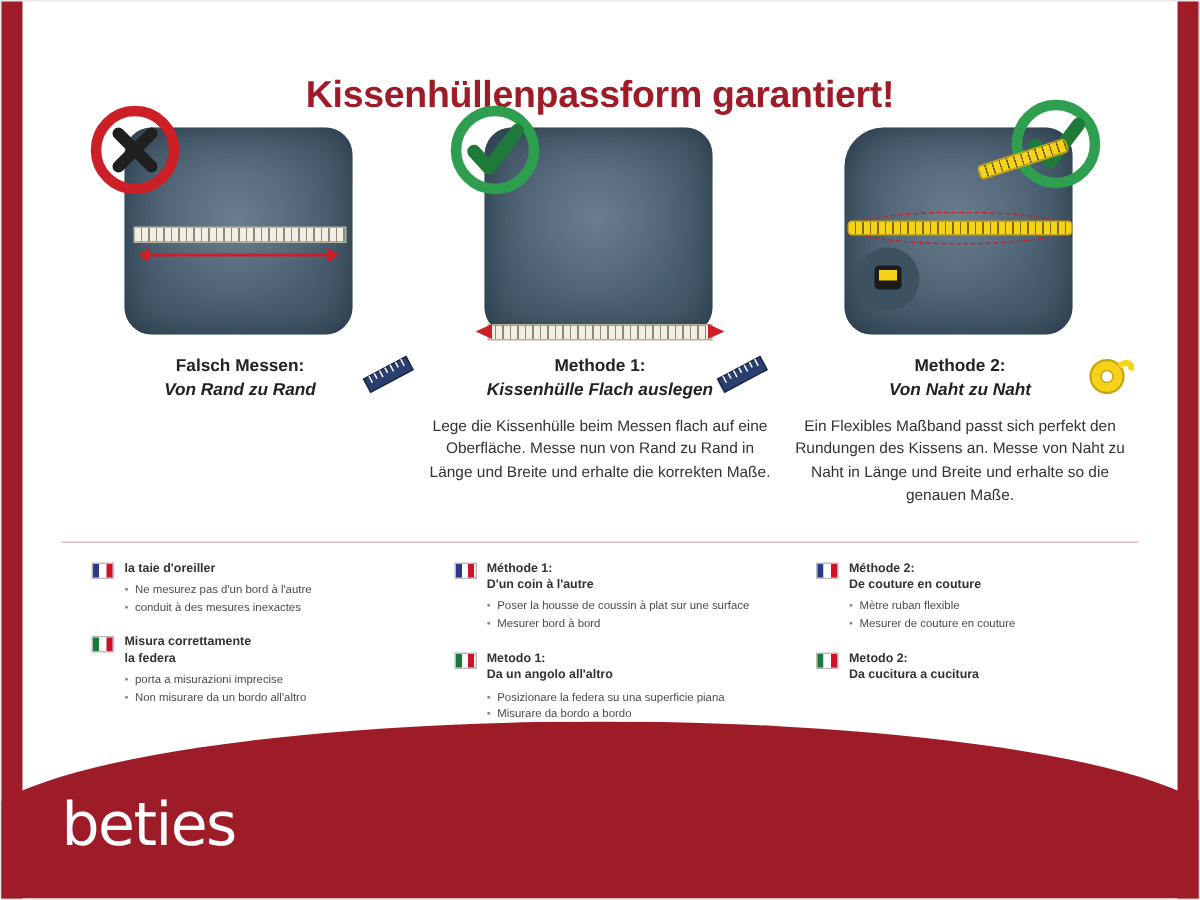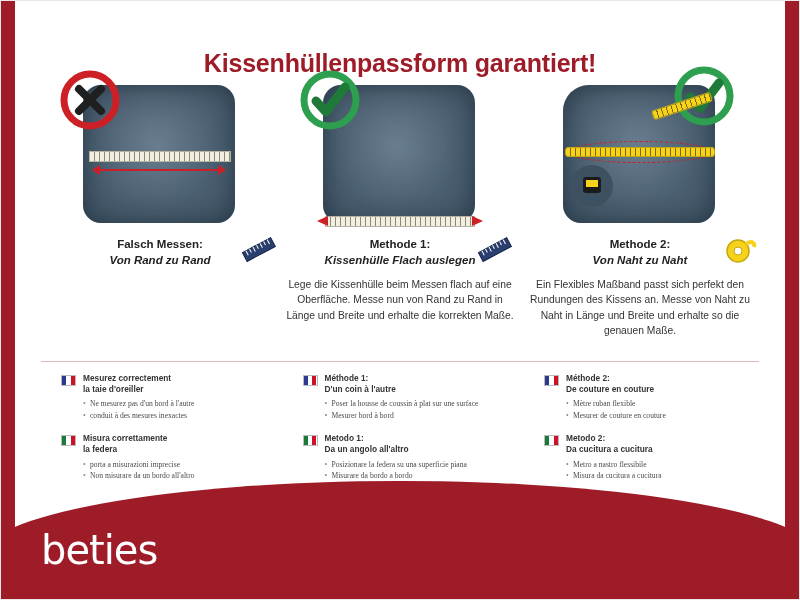--- a/index.html
+++ b/index.html
@@ -176,21 +176,20 @@
     color: #333;
     line-height: 1.35;
   }
   .tbody ul { list-style: none; margin-top: 3px; }
   .tbody li {
     font-size: 7.6px;
     color: #4a4a4a;
     line-height: 1.5;
     padding-left: 7px;
     position: relative;
-    font-family: Liberation Serif, serif;
   }
   .tbody li::before {
     content: "•";
     position: absolute;
     left: 0; top: 0;
     color: #888;
   }
 
   
   .footer {
@@ -341,21 +340,20 @@
 
     <div class="tcol">
       <div class="tblock">
         <span class="flag">
           <span style="background:#2b3a8f"></span>
             <span style="background:#ffffff"></span>
             <span style="background:#ce1126"></span>
         </span>
         <div class="tbody">
           <div class="th">
-            <div>Mesurez correctement</div>
             <div>la taie d'oreiller</div>
           </div>
           <ul>
             <li>Ne mesurez pas d'un bord à l'autre</li>
             <li>conduit à des mesures inexactes</li>
           </ul>
         </div>
       </div>
       <div class="tblock">
         <span class="flag">
@@ -435,24 +433,20 @@
         <span class="flag">
           <span style="background:#1a7a3c"></span>
             <span style="background:#ffffff"></span>
             <span style="background:#ce1126"></span>
         </span>
         <div class="tbody">
           <div class="th">
             <div>Metodo 2:</div>
             <div>Da cucitura a cucitura</div>
           </div>
-          <ul>
-            <li>Metro a nastro flessibile</li>
-            <li>Misura da cucitura a cucitura</li>
-          </ul>
         </div>
       </div>
     </div>
 
   </div>
 
   <div class="footer">
     <div class="band"></div>
     <div class="logo">beties</div>
   </div>

